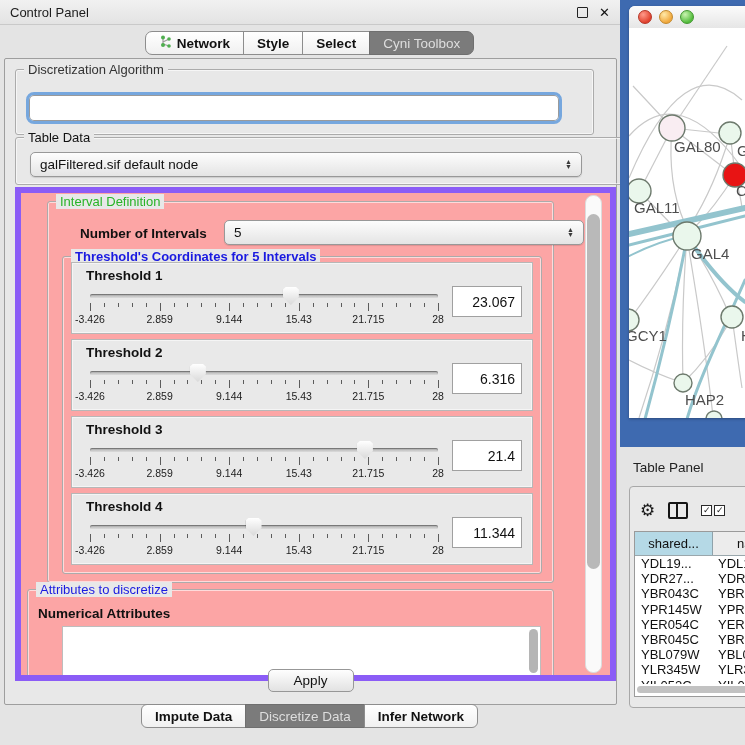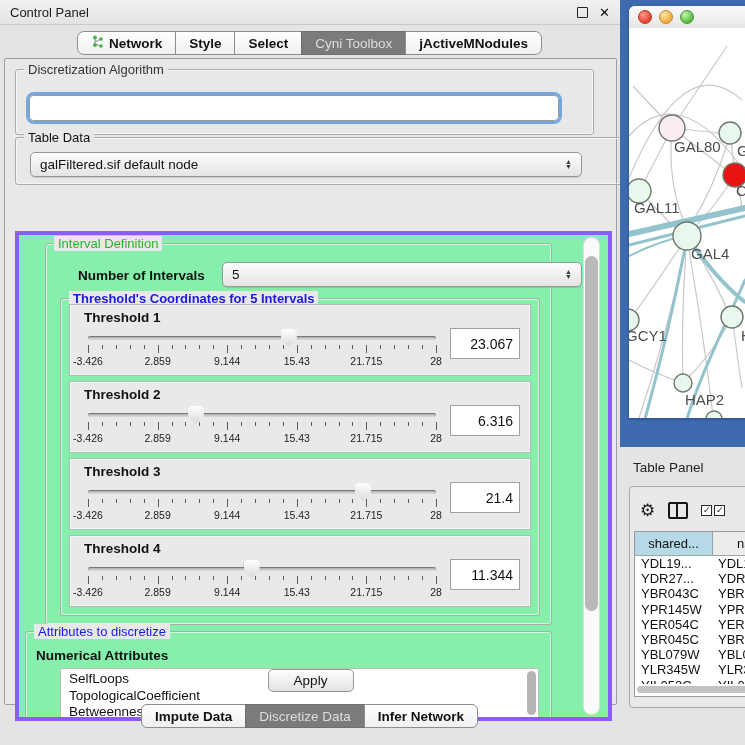--- a/index.html
+++ b/index.html
@@ -31,21 +31,21 @@
       border-radius:8px;background:#fff;box-shadow:inset 0 0 0 1px #9a9a9a;}
   #group-table{left:10px;top:78px;width:577px;height:46px;padding-left:32px;}
   .aqua-combo{position:absolute;height:23px;border:1px solid #989898;border-radius:5px;
       background:linear-gradient(#fdfdfd,#e4e4e4);display:flex;align-items:center;
       font-size:13.5px;padding:0 9px;box-shadow:0 1px 1px rgba(0,0,0,.12);}
   .stepper{margin-left:auto;display:flex;flex-direction:column;align-items:center;color:#3a3a3a;
       font-size:7px;line-height:4.6px;}
   #table-combo{left:14px;top:14px;width:532px;}
   
   #scrollpane{position:absolute;left:10px;top:128px;width:589px;height:482px;
-      border:4px solid #8b5cf6;background:#86efac;overflow:hidden;margin-top:44px;}
+      border:6px solid #8b5cf6;background:#fca5a5;overflow:hidden;}
   #group-interval{left:26px;top:8px;width:505px;height:380px;}
   #intervals-label{position:absolute;left:32px;top:24px;font-weight:bold;font-size:13.5px;}
   #intervals-combo{left:176px;top:18px;width:340px;}
   #group-thresh{left:14px;top:54px;width:478px;height:316px;}
   .thr-panel{height:70px;margin:5px 8px 0 8px;background:#e9e9e9;border:1px solid #b7b7b7;
       box-shadow:inset 0 0 0 1px rgba(255,255,255,.55);position:relative;}
   .thr-label{font-weight:bold;font-size:13.5px;padding:5px 0 0 14px;}
   .thr-row{display:flex;align-items:flex-start;padding:0 10px 0 18px;gap:14px;}
   .sld{position:relative;flex:1;height:46px;}
   .track{position:absolute;left:0;right:0;top:11px;height:4px;border-radius:2px;
@@ -150,23 +150,20 @@
       </div>
       <div class="tab">
         <span>Style</span>
       </div>
       <div class="tab">
         <span>Select</span>
       </div>
       <div class="tab sel">
         <span>Cyni Toolbox</span>
       </div>
-      <div class="tab">
-        <span>jActiveMNodules</span>
-      </div>
     </div>
 
   <div id="content">
     <div class="group" id="group-disc">
       <span class="gtitle" style="color:#333;">Discretization Algorithm</span>
       <div id="disc-combo"></div>
     </div>
 
     <div class="group" id="group-table">
       <span class="gtitle">Table Data</span>
@@ -378,25 +375,20 @@
                 </div>
               </div>
             </div>
         </div>
       </div>
 
       <div class="group" id="group-attrs">
         <span class="gtitle" style="color:#1a1ae0;">Attributes to discretize</span>
         <span id="attrs-header">Numerical Attributes</span>
         <div id="attrs-list">
-          <ul id="attrs-ul">
-              <li>SelfLoops</li>
-              <li>TopologicalCoefficient</li>
-              <li>BetweennessCentrality</li>
-            </ul>
           <div id="attrs-scroll"></div>
         </div>
       </div>
 
       <div id="vscroll">
         <div id="vscroll-thumb"></div>
       </div>
     </div>
 
     <div id="apply-row">

